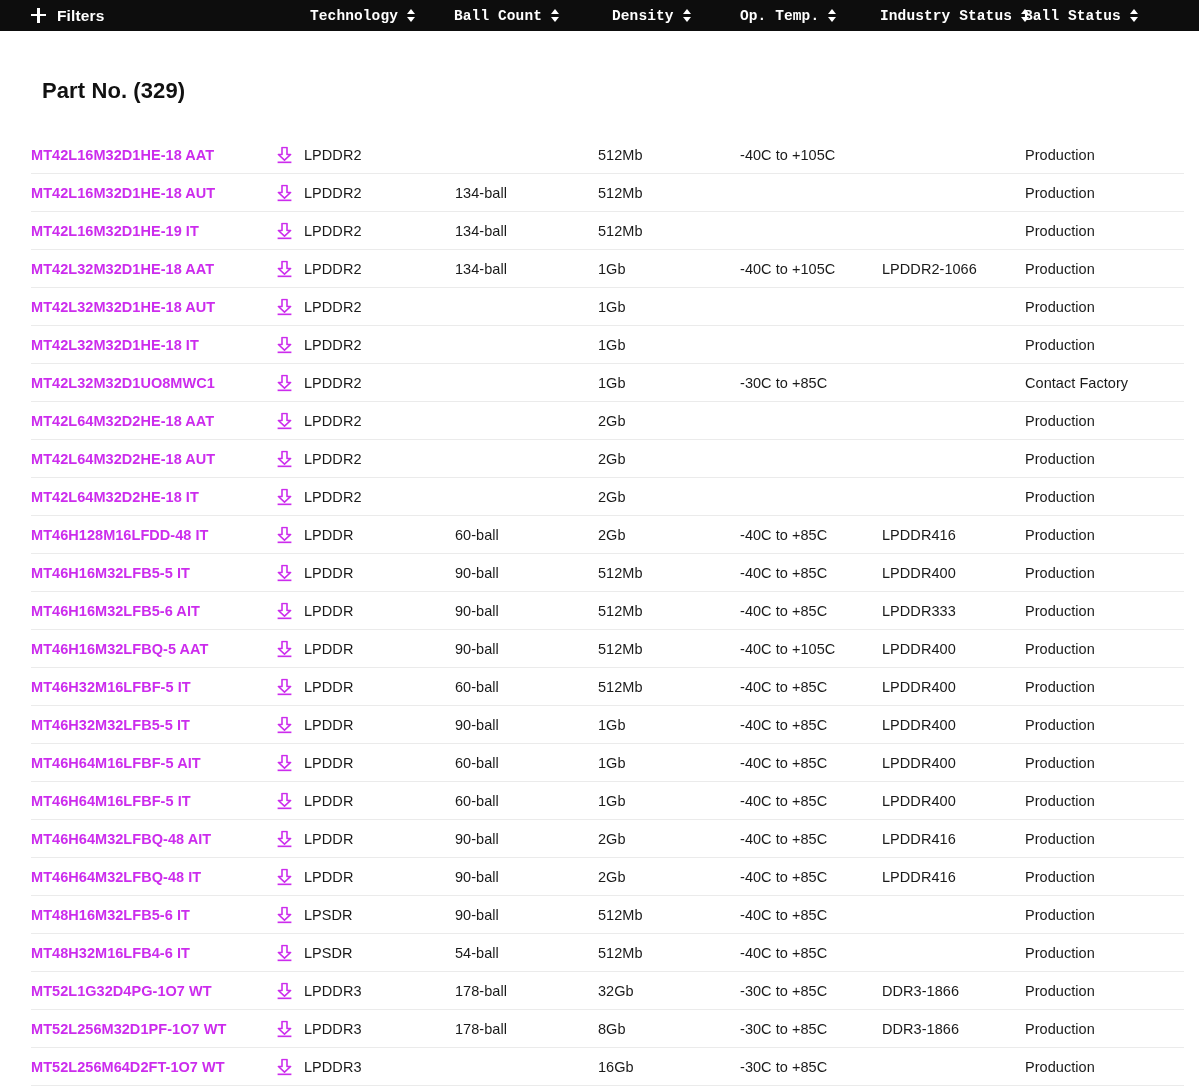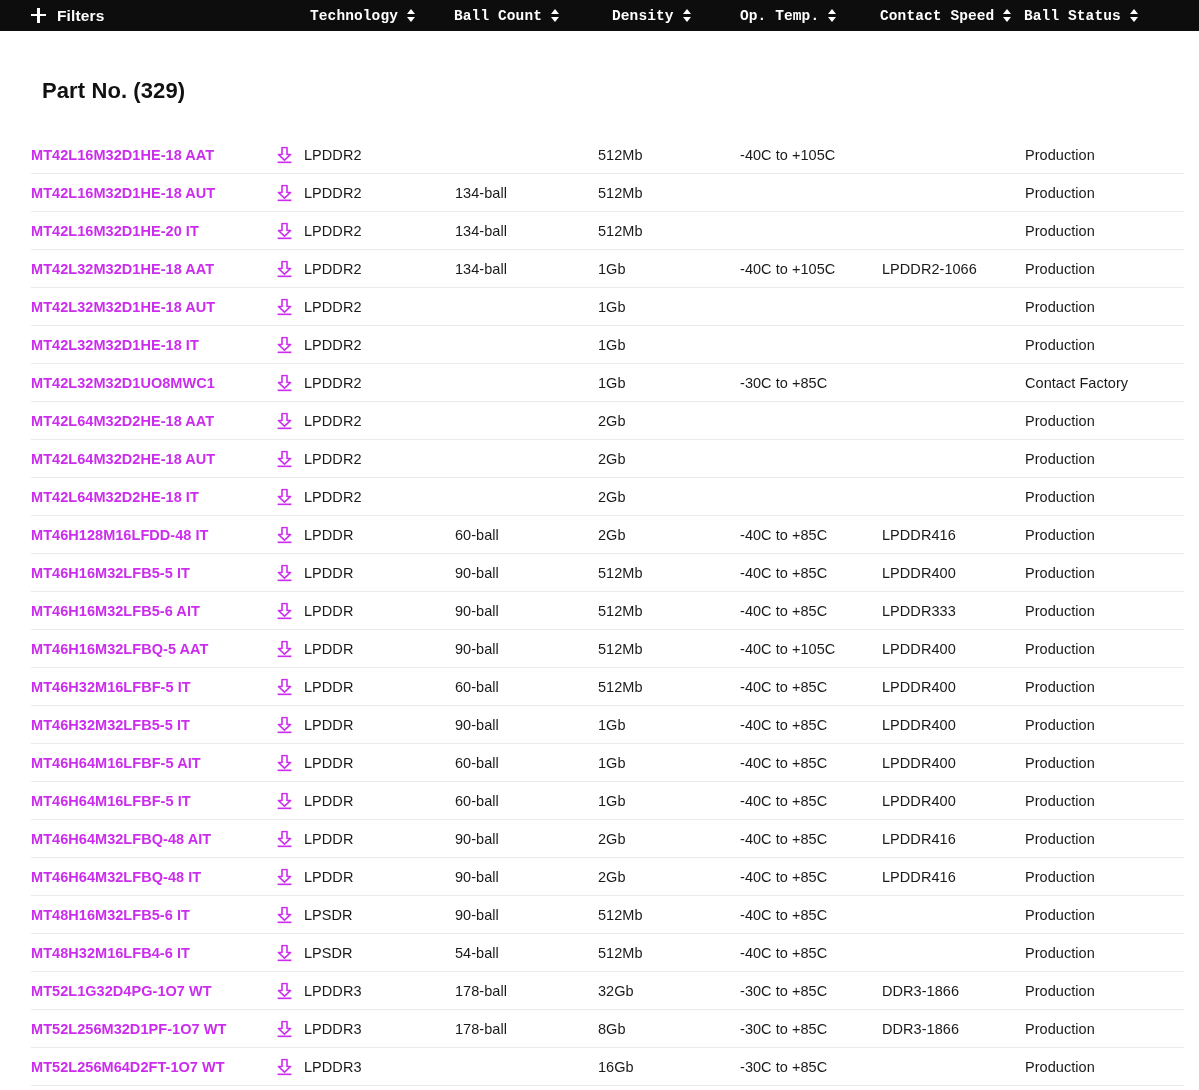--- a/index.html
+++ b/index.html
@@ -156,21 +156,21 @@
     <span class="lbl">Density</span>
     <span class="sort-icon"></span>
   </div>
 
   <div class="col-head" style="left:740px">
     <span class="lbl">Op. Temp.</span>
     <span class="sort-icon"></span>
   </div>
 
   <div class="col-head" style="left:880px">
-    <span class="lbl">Contact Speed</span>
+    <span class="lbl">Industry Status</span>
     <span class="sort-icon"></span>
   </div>
 
   <div class="col-head" style="left:1024px">
     <span class="lbl">Ball Status</span>
     <span class="sort-icon"></span>
   </div>
 
 </div>
 
@@ -201,21 +201,21 @@
         </svg>
       </span>
       <span class="cell tech">LPDDR2</span>
       <span class="cell ball">134-ball</span>
       <span class="cell density">512Mb</span>
       <span class="cell optemp"></span>
       <span class="cell speed"></span>
       <span class="cell status">Production</span>
     </div>
     <div class="row">
-      <span class="cell part">MT42L16M32D1HE-20 IT</span>
+      <span class="cell part">MT42L16M32D1HE-19 IT</span>
       <span class="cell dl">
         <svg class="dl-icon" viewBox="0 0 15 17">
           <path d="M5 1 H10 V8 H13.6 L7.5 13.6 L1.4 8 H5 Z" fill="none" stroke="#cc2ced" stroke-width="1.6" stroke-linejoin="round"></path>
           <rect x="0.6" y="15" width="13.8" height="1.8" fill="#cc2ced"></rect>
         </svg>
       </span>
       <span class="cell tech">LPDDR2</span>
       <span class="cell ball">134-ball</span>
       <span class="cell density">512Mb</span>
       <span class="cell optemp"></span>

